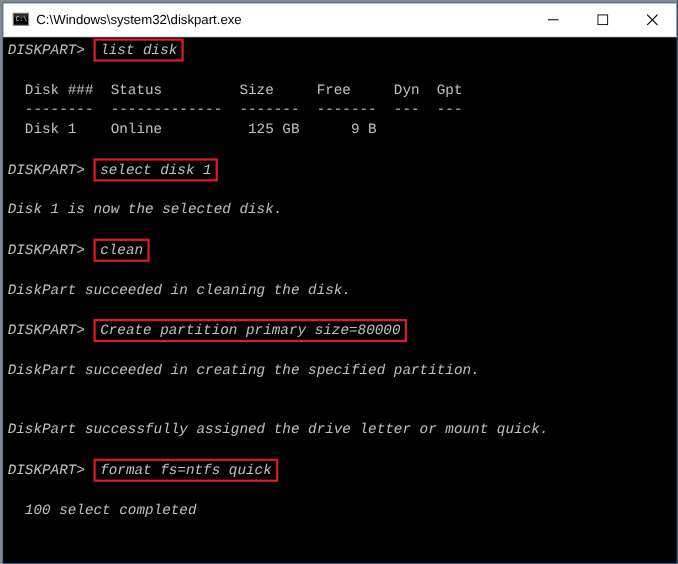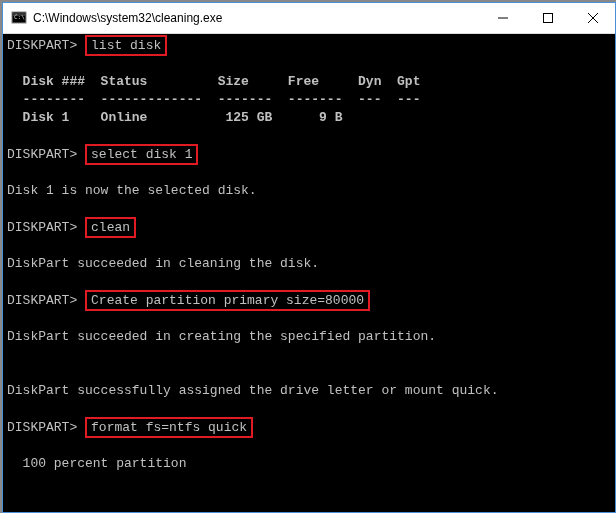--- a/index.html
+++ b/index.html
@@ -55,43 +55,43 @@
       flex: 1;
       background: #000;
       padding: 2px 4px;
       font-family: Consolas, 'Courier New', monospace;
       font-size: 13px;
       line-height: 18px;
       color: #c0c0c0;
       overflow: hidden;
       position: relative;
     }
-    .line { white-space: pre; }
+    .line { white-space: pre; font-style: italic; }
     .highlight {
       border: 2px solid #e21a24;
       padding: 0 4px;
       display: inline-block;
       line-height: 17px;
       margin: -1px 0;
     }
-    .tbl-header, .tbl-divider, .tbl-row { white-space: pre; font-weight: bold; }
+    .tbl-header, .tbl-divider, .tbl-row { white-space: pre; }
   </style>
 </head>
 <body>
 
 <div class="window">
   <div class="titlebar">
     <div class="titlebar-icon">
       <svg width="16" height="16" viewBox="0 0 16 16">
           <rect x="1" y="2" width="14" height="11" fill="#000" stroke="#888" stroke-width="1"></rect>
           <rect x="2" y="3" width="12" height="3" fill="#333"></rect>
           <text x="3" y="9" font-size="6" fill="#ccc" font-family="monospace">C:\</text>
         </svg>
     </div>
-    <div class="titlebar-title">C:\Windows\system32\cleaning.exe</div>
+    <div class="titlebar-title">C:\Windows\system32\diskpart.exe</div>
     <div class="win-btn">
       <svg width="10" height="10" viewBox="0 0 10 10">
           <line x1="0" y1="5" x2="10" y2="5" stroke="#000" stroke-width="1"></line>
         </svg>
     </div>
     <div class="win-btn">
       <svg width="10" height="10" viewBox="0 0 10 10">
           <rect x="0.5" y="0.5" width="9" height="9" fill="none" stroke="#000" stroke-width="1"></rect>
         </svg>
     </div>
@@ -120,17 +120,17 @@
     <div class="line"> </div>
     <div class="line"><span>DISKPART&gt;</span> <span class="highlight">Create partition primary size=80000</span></div>
     <div class="line"> </div>
     <div class="line">DiskPart succeeded in creating the specified partition.</div>
     <div class="line"> </div>
     <div class="line"> </div>
     <div class="line">DiskPart successfully assigned the drive letter or mount quick.</div>
     <div class="line"> </div>
     <div class="line"><span>DISKPART&gt;</span> <span class="highlight">format fs=ntfs quick</span></div>
     <div class="line"> </div>
-    <div class="line">  100 percent partition</div>
+    <div class="line">  100 select completed</div>
     <div class="line"> </div>
 
   </div>
 </div>
 
 </body></html>

